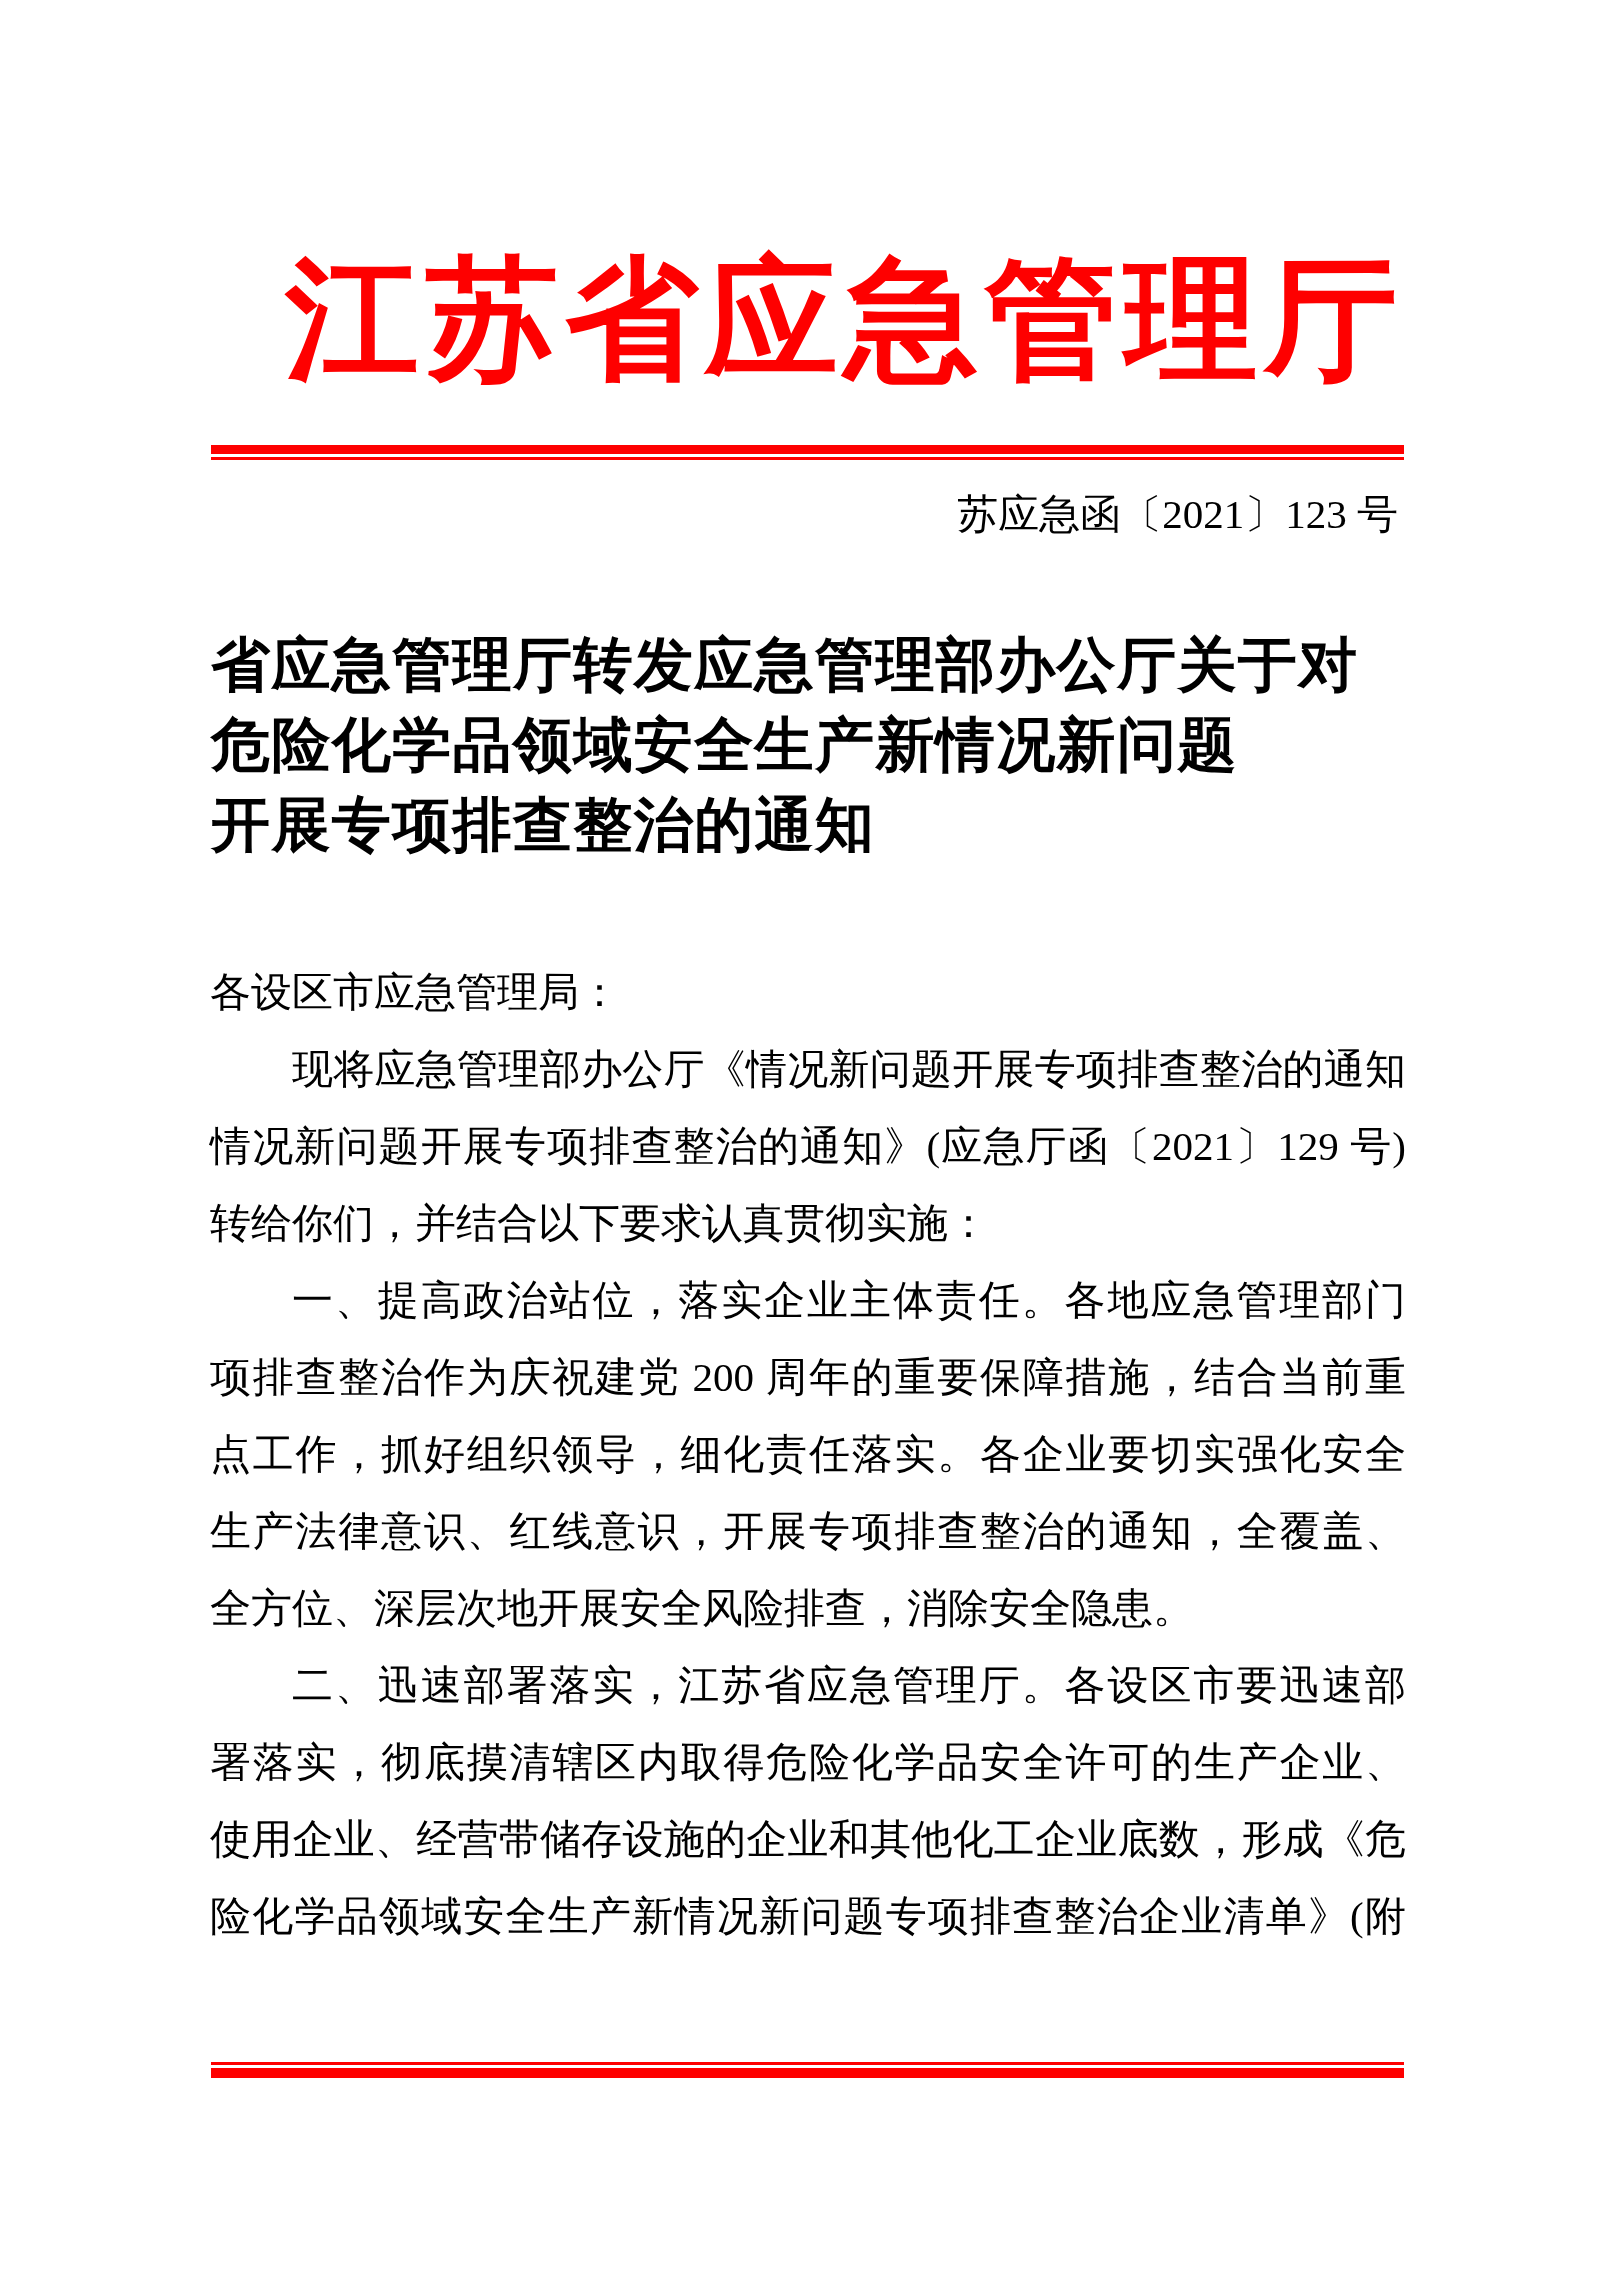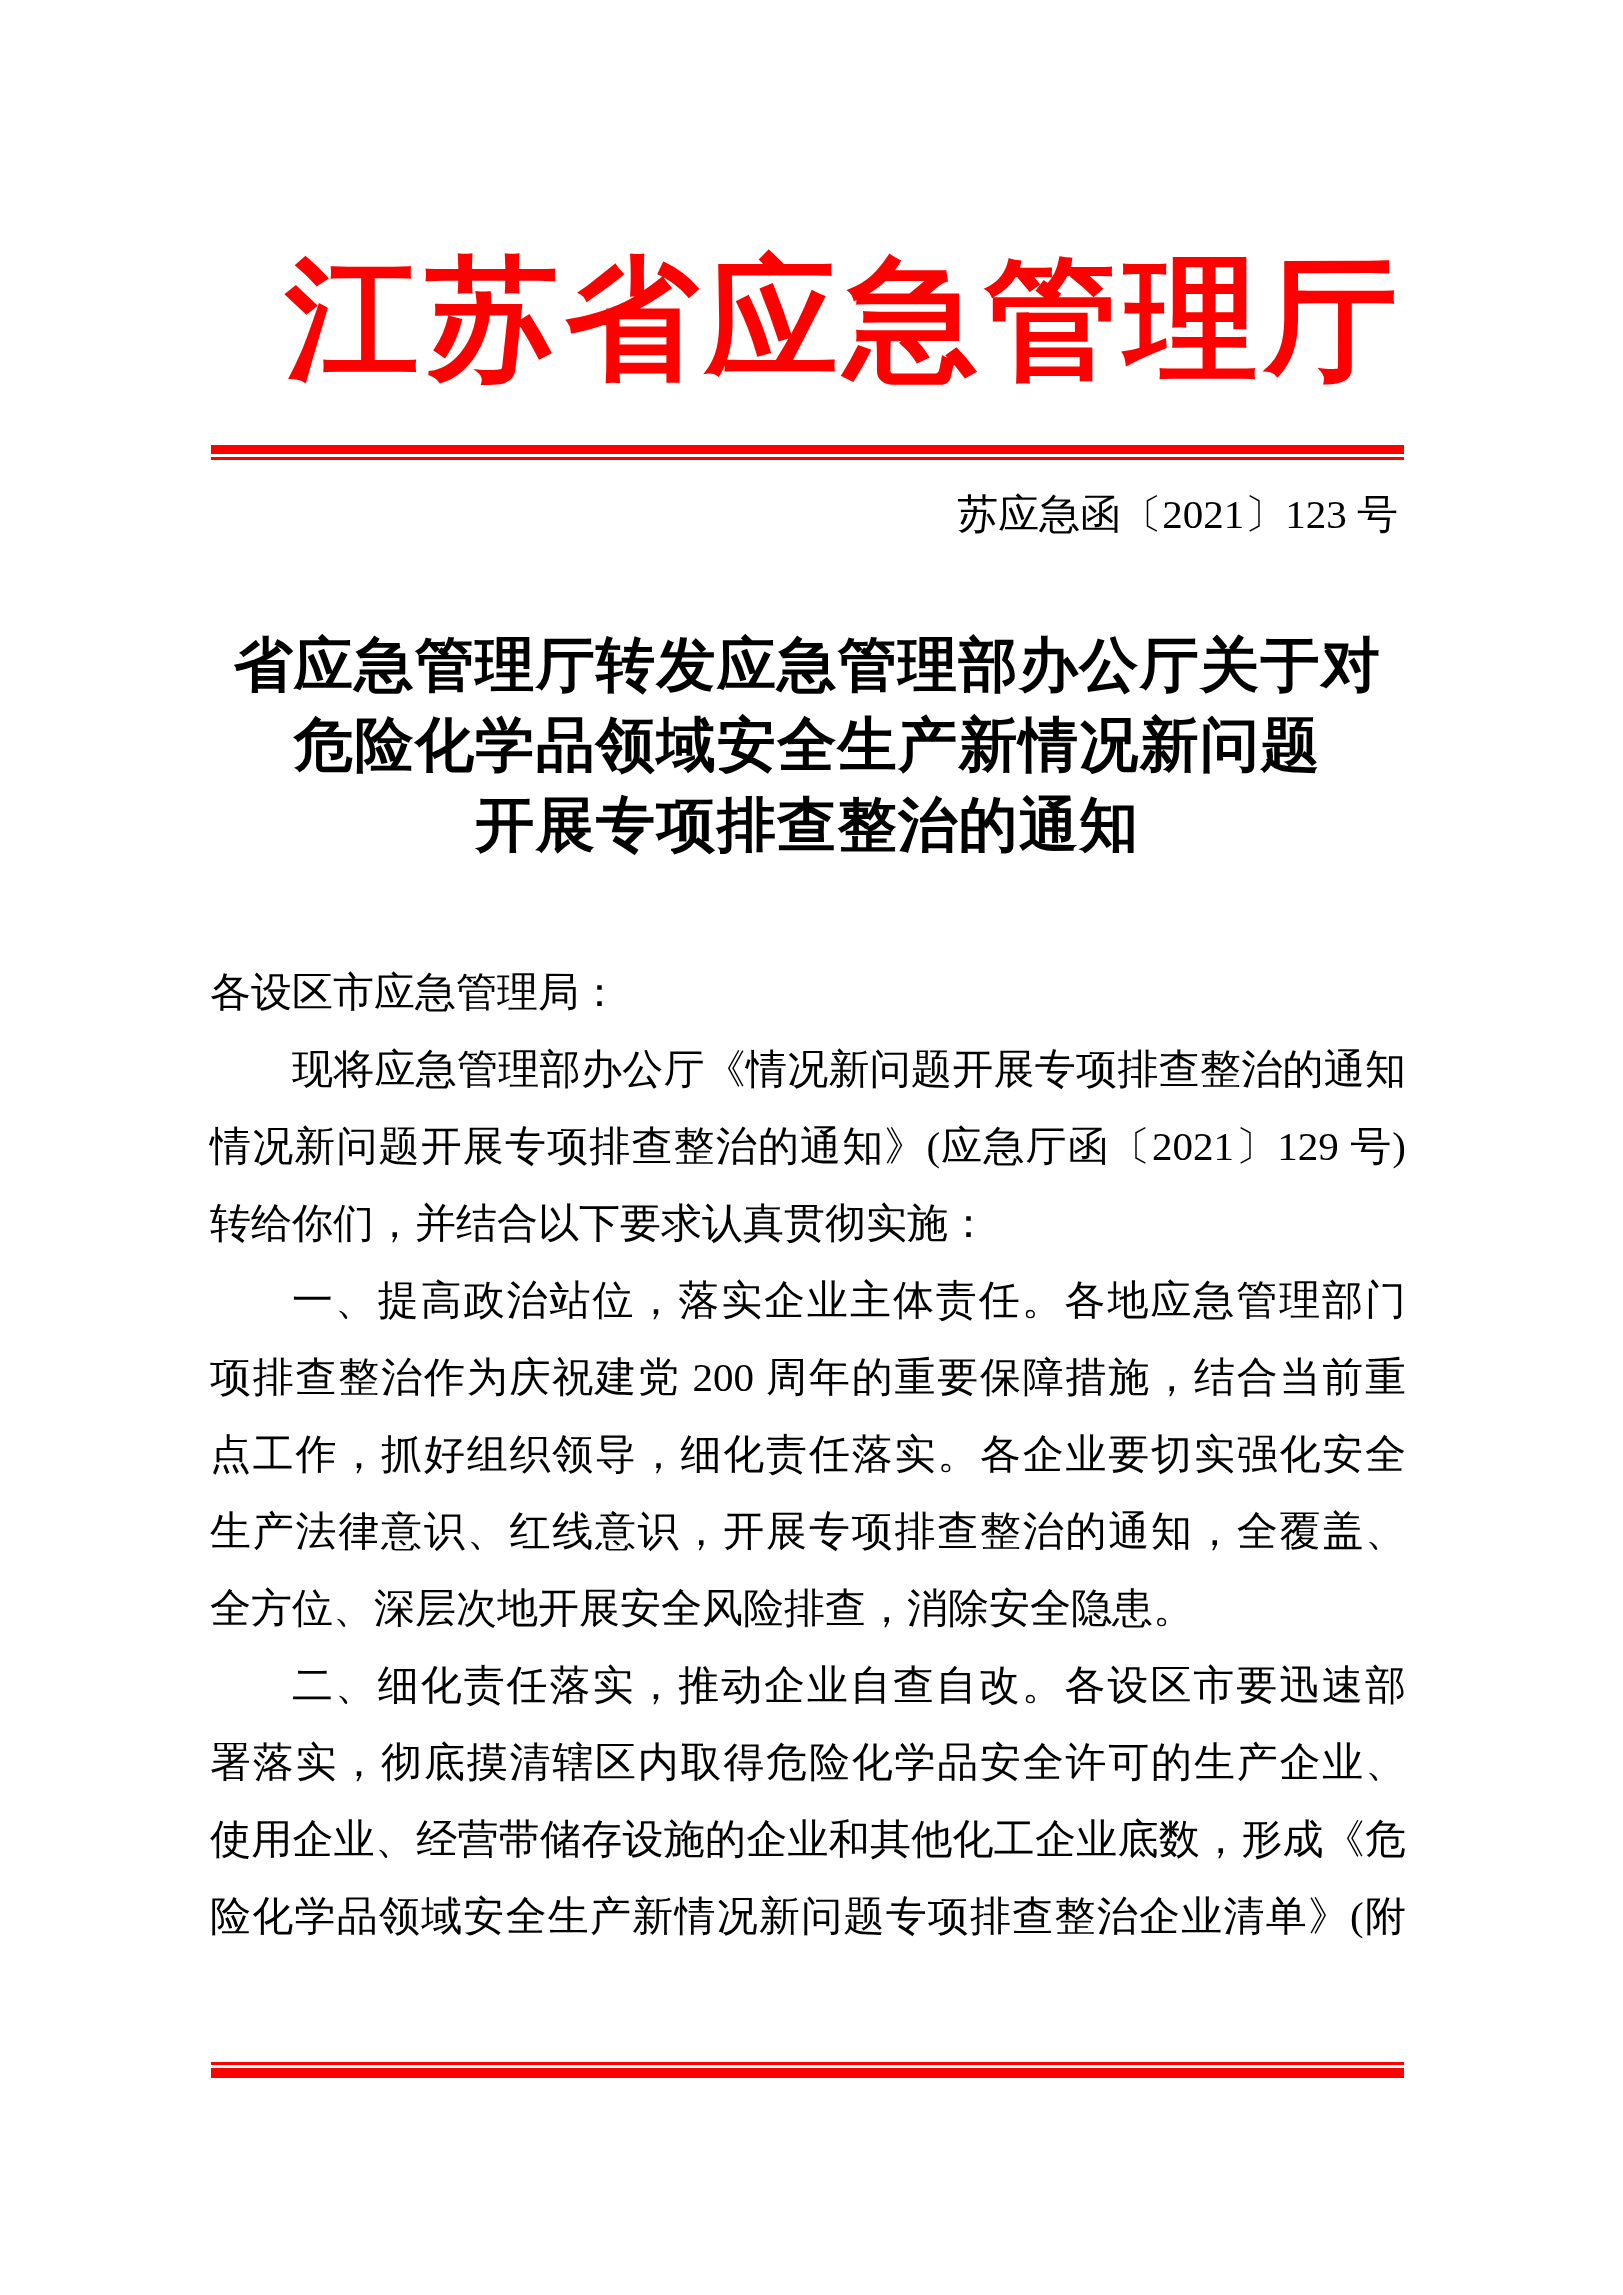--- a/index.html
+++ b/index.html
@@ -50,21 +50,20 @@
     font-size: 41px;
     line-height: 48px;
     white-space: nowrap;
   }
   
   .doc-title {
     position: absolute;
     left: 211px;
     top: 625px;
     width: 1193px;
-    text-align: center;
     font-weight: 700;
     font-size: 59px;
     line-height: 80px;
     letter-spacing: 1.4px;
     white-space: nowrap;
   }
   
   .doc-body {
     position: absolute;
     left: 210px;
@@ -112,21 +111,21 @@
   <div class="doc-body" id="document-body">
       <div class="body-line"><span class="seg">各设区市应急管理局：</span></div>
       <div class="body-line indent justify"><span class="seg">现将应急管理部办公厅《情况新问题开展专项排查整治的通知</span></div>
       <div class="body-line justify"><span class="seg">情况新问题开展专项排查整治的通知》(应急厅函〔2021〕129 号)</span></div>
       <div class="body-line"><span class="seg">转给你们，并结合以下要求认真贯彻实施：</span></div>
       <div class="body-line indent justify"><span class="seg seg-bold">一、提高政治站位，落实企业主体责任。</span><span class="seg">各地应急管理部门</span></div>
       <div class="body-line justify"><span class="seg">项排查整治作为庆祝建党 200 周年的重要保障措施，结合当前重</span></div>
       <div class="body-line justify"><span class="seg">点工作，抓好组织领导，细化责任落实。各企业要切实强化安全</span></div>
       <div class="body-line justify"><span class="seg">生产法律意识、红线意识，开展专项排查整治的通知，全覆盖、</span></div>
       <div class="body-line"><span class="seg">全方位、深层次地开展安全风险排查，消除安全隐患。</span></div>
-      <div class="body-line indent justify"><span class="seg seg-bold">二、细化责任落实，推动企业自查自改。</span><span class="seg">各设区市要迅速部</span></div>
+      <div class="body-line indent justify"><span class="seg seg-bold">二、迅速部署落实，江苏省应急管理厅。</span><span class="seg">各设区市要迅速部</span></div>
       <div class="body-line justify"><span class="seg">署落实，彻底摸清辖区内取得危险化学品安全许可的生产企业、</span></div>
       <div class="body-line justify"><span class="seg">使用企业、经营带储存设施的企业和其他化工企业底数，形成《危</span></div>
       <div class="body-line justify"><span class="seg">险化学品领域安全生产新情况新问题专项排查整治企业清单》(附</span></div>
     </div>
 
   <div class="rule rule-bottom-thin"></div>
   <div class="rule rule-bottom-thick"></div>
 
 </div>
 

